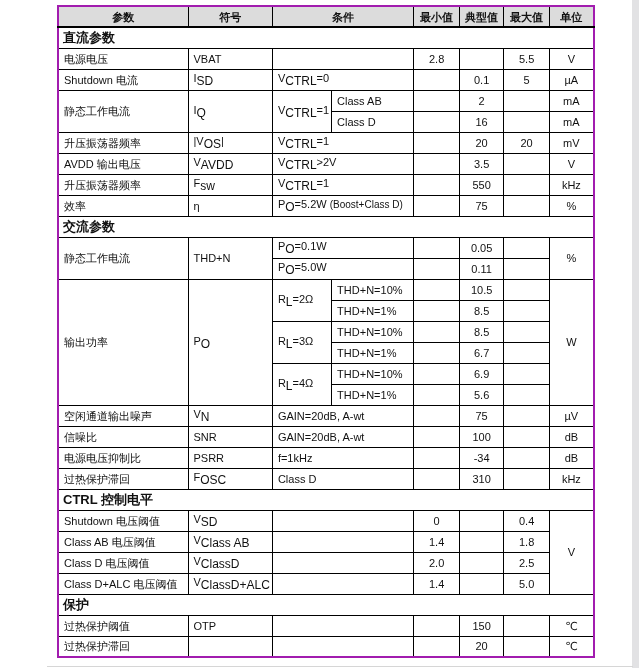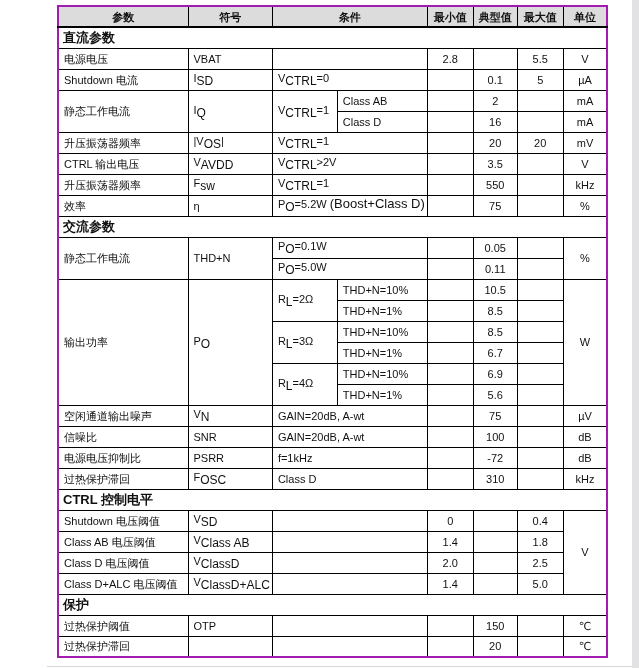--- a/index.html
+++ b/index.html
@@ -22,21 +22,21 @@
   #spec-table thead th{
     background:#dcdcdc;font-weight:bold;text-align:center;
     border-bottom:2px solid #000;
   }
   #spec-table td.al{text-align:left;padding-left:5px;}
   #spec-table td.ac{text-align:center;}
   #spec-table tr.section td{
     font-weight:bold;text-align:left;padding-left:4px;font-size:13px;
   }
   .sub{font-size:12px;vertical-align:-3px;letter-spacing:0;}
-  .sm{font-size:13px;}
+  .sm{font-size:10px;}
   #edge-strip{
     position:absolute;top:0;right:0;width:7px;height:668px;background:#e2e2e4;
   }
   #bottom-line{
     position:absolute;left:47px;top:666px;width:586px;height:1px;background:#d6d6d6;
   }
 </style>
 </head>
 <body>
 
@@ -104,21 +104,21 @@
       <tr>
         <td class="al">升压振荡器频率</td>
         <td class="al">|V<span class="sub">OS</span>|</td>
         <td class="al" colspan="2">V<span class="sub">CTRL</span>=1</td>
         <td class="ac">&nbsp;</td>
         <td class="ac">20</td>
         <td class="ac">20</td>
         <td class="ac">mV</td>
       </tr>
       <tr>
-        <td class="al">CTRL 输出电压</td>
+        <td class="al">AVDD 输出电压</td>
         <td class="al">V<span class="sub">AVDD</span></td>
         <td class="al" colspan="2">V<span class="sub">CTRL</span>&gt;2V</td>
         <td class="ac">&nbsp;</td>
         <td class="ac">3.5</td>
         <td class="ac">&nbsp;</td>
         <td class="ac">V</td>
       </tr>
       <tr>
         <td class="al">升压振荡器频率</td>
         <td class="al">F<span class="sub">sw</span></td>
@@ -213,21 +213,21 @@
         <td class="ac">&nbsp;</td>
         <td class="ac">100</td>
         <td class="ac">&nbsp;</td>
         <td class="ac">dB</td>
       </tr>
       <tr>
         <td class="al">电源电压抑制比</td>
         <td class="al">PSRR</td>
         <td class="al" colspan="2">f=1kHz</td>
         <td class="ac">&nbsp;</td>
-        <td class="ac">-72</td>
+        <td class="ac">-34</td>
         <td class="ac">&nbsp;</td>
         <td class="ac">dB</td>
       </tr>
       <tr>
         <td class="al">过热保护滞回</td>
         <td class="al">F<span class="sub">OSC</span></td>
         <td class="al" colspan="2">Class D</td>
         <td class="ac">&nbsp;</td>
         <td class="ac">310</td>
         <td class="ac">&nbsp;</td>

